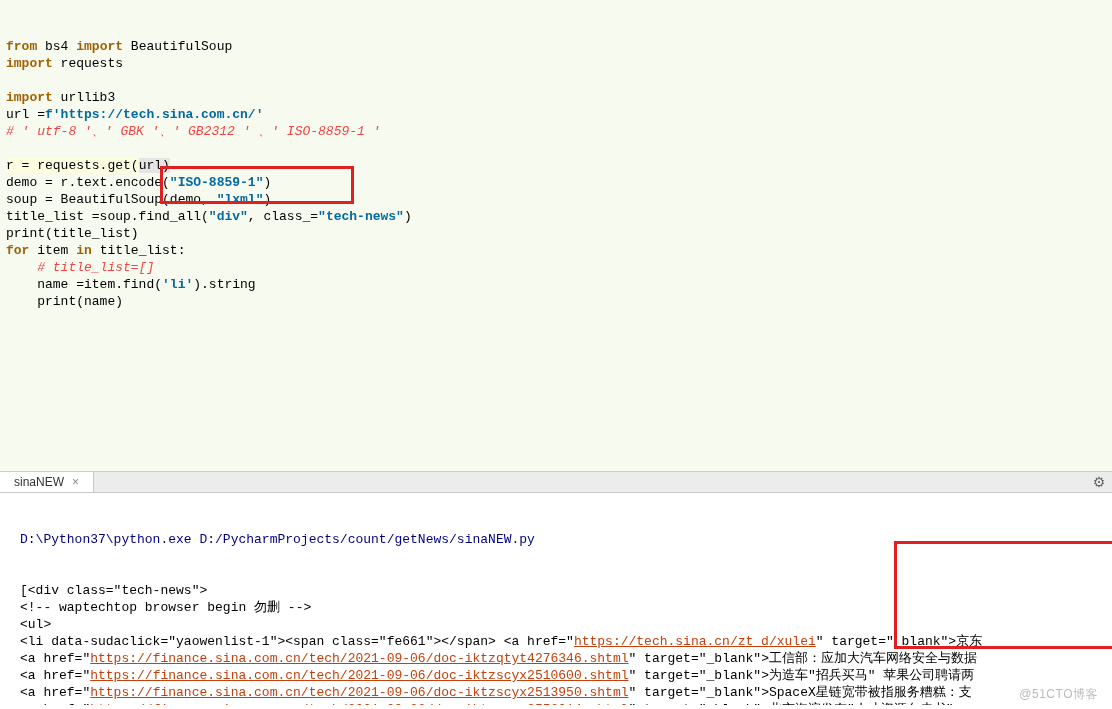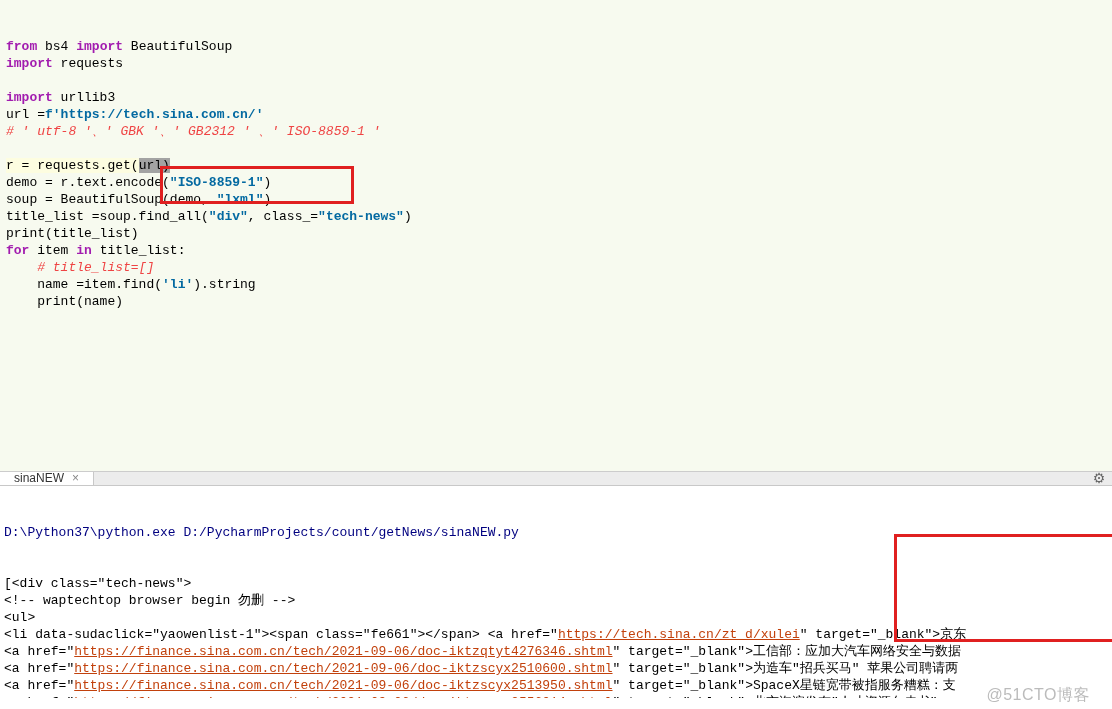--- a/index.html
+++ b/index.html
@@ -17,33 +17,33 @@
   .editor-pane {
     background: #f7faef;
     padding: 4px 6px;
     height: 472px;
     border-bottom: 1px solid #ccc;
     overflow: hidden;
     white-space: pre;
     position: relative;
   }
   .editor-pane .line { white-space: pre; }
-  .kw { color: #a21caf; font-weight: bold; }
+  .kw { color: #a16207; font-weight: bold; }
   .str { color: #0369a1; font-weight: bold; }
   .comment { color: #ef4444; font-style: italic; }
   .hl-yellow { background: #fdfde0; display:inline; }
-  .caret-bg { background: #a3a3a3; }
+  .caret-bg { background: #e5e5e5; }
   .redbox1 {
     position: absolute;
     border: 3px solid #e02020;
     left: 160px; top: 166px; width: 194px; height: 38px;
     pointer-events:none;
   }
   .tab-bar {
-    height: 14px;
+    height: 21px;
     background: #ececec;
     border-bottom: 1px solid #c8c8c8;
     display: flex;
     align-items: stretch;
     font-family: Arial, sans-serif;
     font-size: 12px;
   }
   .tab {
     padding: 4px 14px;
     background: #ffffff;
@@ -56,42 +56,42 @@
   .tab-gear {
     width: 26px;
     display: flex;
     align-items: center;
     justify-content: center;
     color: #666;
     font-size: 14px;
   }
   .console-pane {
     background: #ffffff;
-    padding: 4px 4px;
+    padding: 4px 20px;
     height: 212px;
     overflow: hidden;
     white-space: pre;
     position: relative;
     font-family: "Consolas","Menlo","Courier New",monospace;
   }
   .console-pane .line { white-space: pre; }
   .run-path { color: #000080; }
   .link { color: #c2410c; text-decoration: underline; }
   .redbox2 {
     position: absolute;
     border: 3px solid #e02020;
     left: 894px; top: 48px; width: 222px; height: 108px;
     pointer-events:none;
   }
   .watermark {
     position: absolute;
-    right: 22px;
+    right: 14px;
     bottom: 6px;
     font-family: Arial, sans-serif;
-    font-size: 16px;
+    font-size: 12px;
     color: rgba(120,120,120,0.5);
     letter-spacing: 0.5px;
     pointer-events:none;
   }
 </style>
 </head>
 <body>
 
 <div class="editor-pane" id="editor">
   <div class="line"><span class="kw">from </span><span>bs4 </span><span class="kw">import </span><span>BeautifulSoup</span></div><div class="line"><span class="kw">import </span><span>requests</span></div><div class="line">&nbsp;</div><div class="line"><span class="kw">import </span><span>urllib3</span></div><div class="line"><span>url =</span><span class="str">f'https://tech.sina.com.cn/'</span></div><div class="line"><span class="comment"># ' utf-8 '、' GBK '、' GB2312 ' 、' ISO-8859-1 '</span></div><div class="line">&nbsp;</div><div class="line hl-yellow"><span>r = requests.get(</span><span class="caret-bg">url</span><span class="caret-bg">)</span></div><div class="line"><span>demo = r.text.encode(</span><span class="str">"ISO-8859-1"</span><span>)</span></div><div class="line"><span>soup = BeautifulSoup(demo, </span><span class="str">"lxml"</span><span>)</span></div><div class="line"><span>title_list =soup.find_all(</span><span class="str">"div"</span><span>, class_=</span><span class="str">"tech-news"</span><span>)</span></div><div class="line"><span>print(title_list)</span></div><div class="line"><span class="kw">for </span><span>item </span><span class="kw">in </span><span>title_list:</span></div><div class="line"><span>    </span><span class="comment"># title_list=[]</span></div><div class="line"><span>    name =item.find(</span><span class="str">'li'</span><span>).string</span></div><div class="line"><span>    print(name)</span></div><div class="redbox1"></div>

